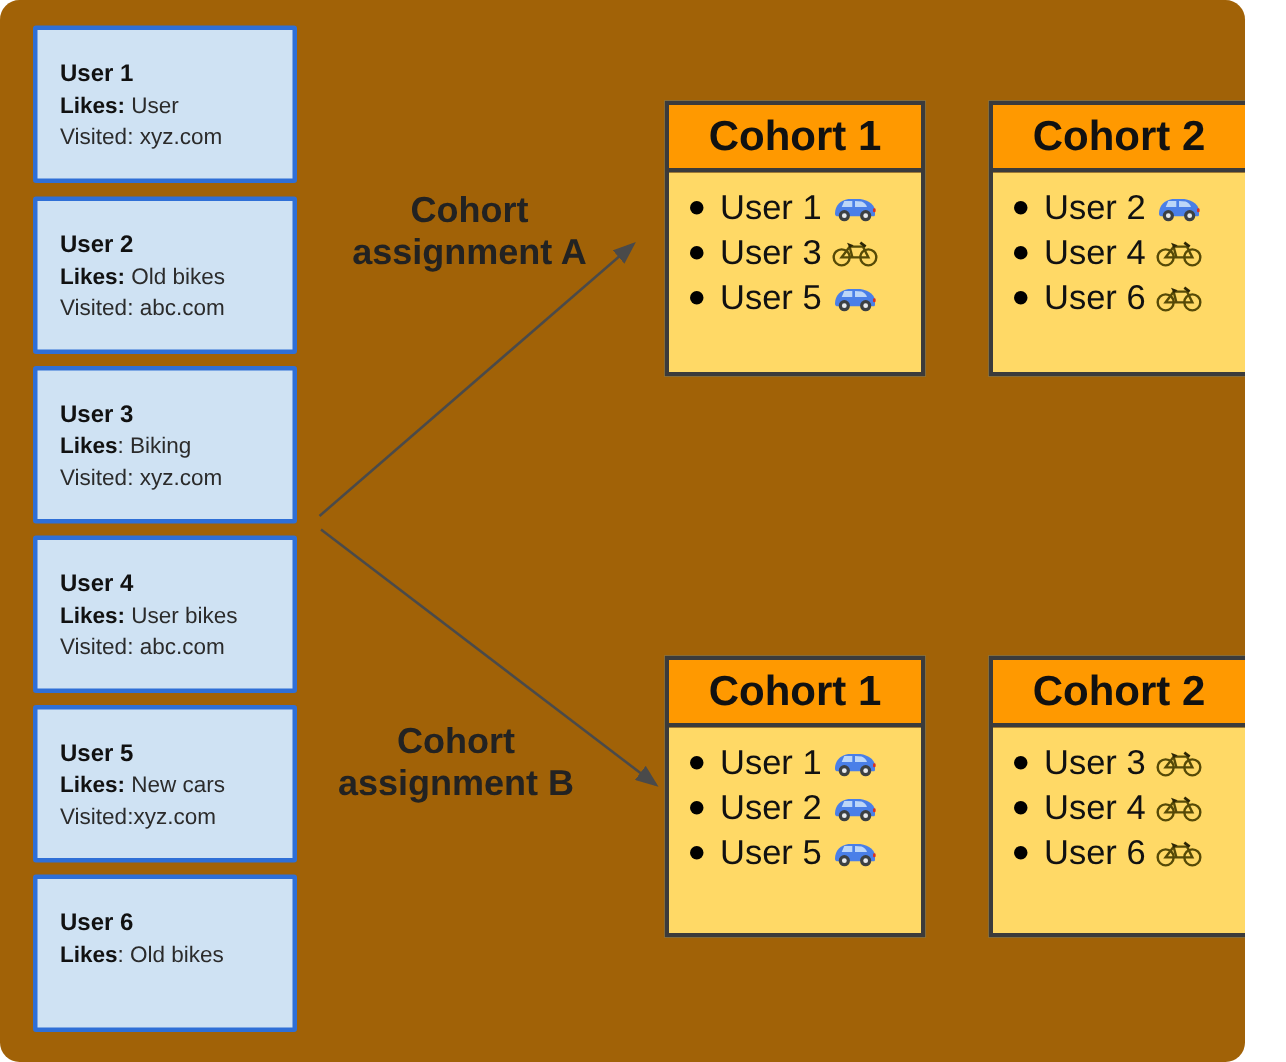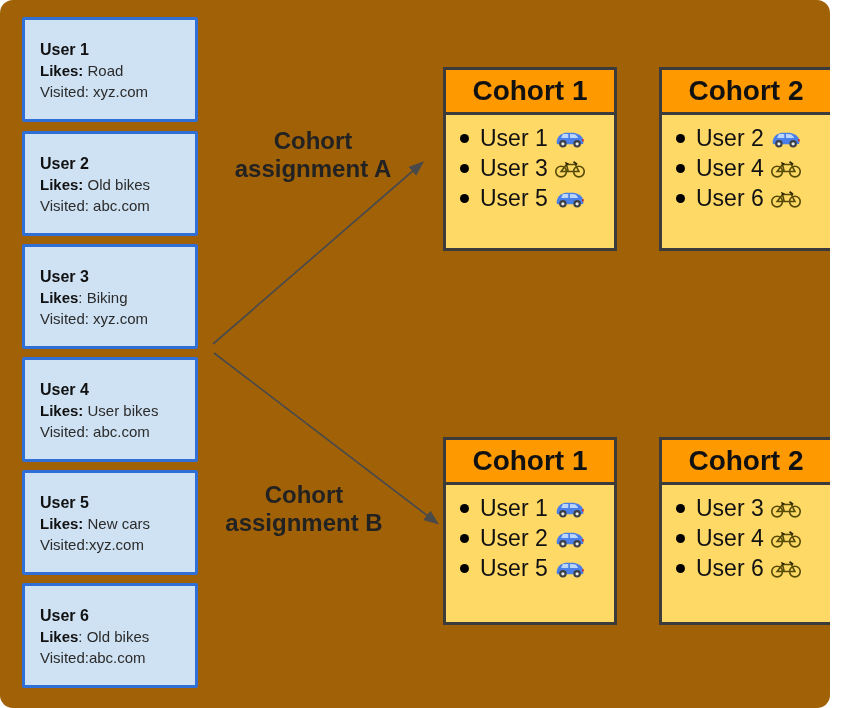--- a/index.html
+++ b/index.html
@@ -44,21 +44,21 @@
   
   #arrows { position: absolute; left: 0; top: 0; pointer-events: none; }
 </style>
 </head>
 <body>
 
 <div id="canvas" data-name="cohort-assignment-diagram">
 
   <div class="user-box" style="top:17px" data-name="user-card-1">
     <div class="uname" data-name="user-name">User 1</div>
-    <div data-name="user-likes"><b>Likes:</b><span> Road</span></div>
+    <div data-name="user-likes"><b>Likes:</b><span> User</span></div>
     <div data-name="user-visited">Visited: xyz.com</div>
   </div>
   <div class="user-box" style="top:131px" data-name="user-card-2">
     <div class="uname" data-name="user-name">User 2</div>
     <div data-name="user-likes"><b>Likes:</b><span> Old bikes</span></div>
     <div data-name="user-visited">Visited: abc.com</div>
   </div>
   <div class="user-box" style="top:244px" data-name="user-card-3">
     <div class="uname" data-name="user-name">User 3</div>
     <div data-name="user-likes"><b>Likes</b><span>: Biking</span></div>
@@ -70,21 +70,20 @@
     <div data-name="user-visited">Visited: abc.com</div>
   </div>
   <div class="user-box" style="top:470px" data-name="user-card-5">
     <div class="uname" data-name="user-name">User 5</div>
     <div data-name="user-likes"><b>Likes:</b><span> New cars</span></div>
     <div data-name="user-visited">Visited:xyz.com</div>
   </div>
   <div class="user-box" style="top:583px" data-name="user-card-6">
     <div class="uname" data-name="user-name">User 6</div>
     <div data-name="user-likes"><b>Likes</b><span>: Old bikes</span></div>
-    <div data-name="user-visited">Visited:abc.com</div>
   </div>
 
   <div class="assign-label" style="left:223px; top:127px" data-name="label-cohort-assignment-a">Cohort assignment A</div>
   <div class="assign-label" style="left:214px; top:481px" data-name="label-cohort-assignment-b">Cohort assignment B</div>
 
   <svg id="arrows" width="857" height="708" viewBox="0 0 857 708" data-name="assignment-arrows">
     <defs>
       <marker id="ah" markerWidth="9" markerHeight="7" refX="7.5" refY="3.5" orient="auto">
         <path d="M0,0 L9,3.5 L0,7 Z" fill="#4a4a4a"></path>
       </marker>

